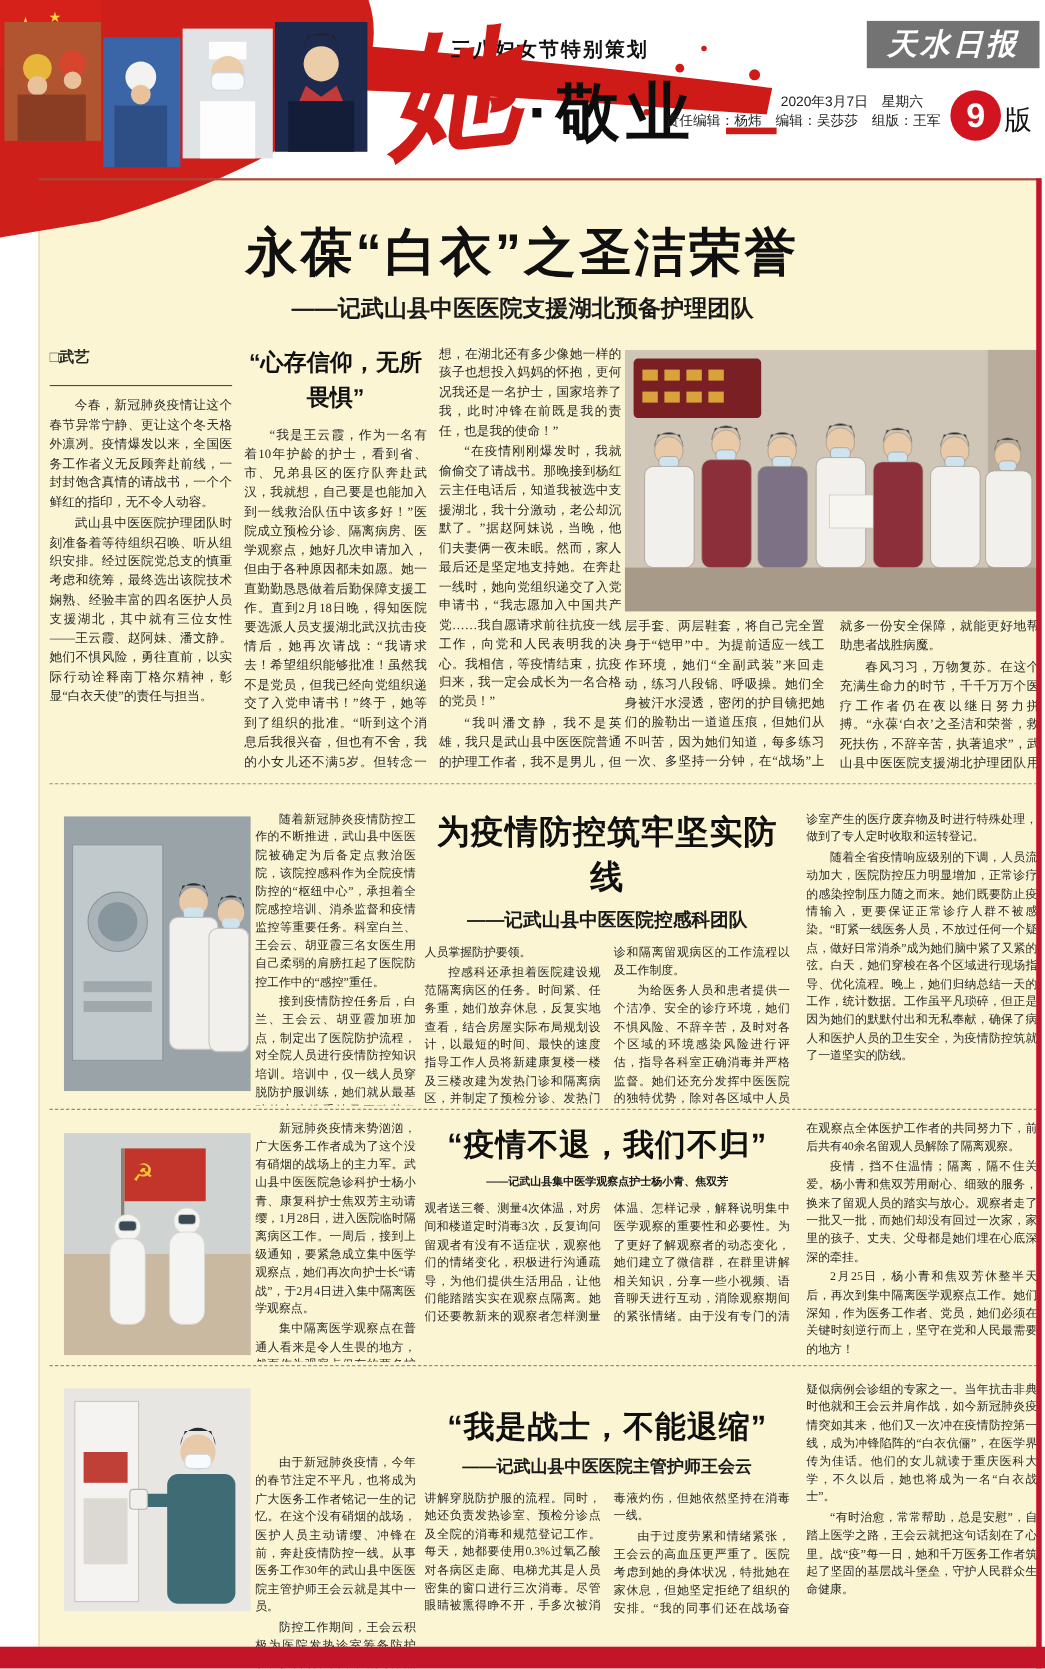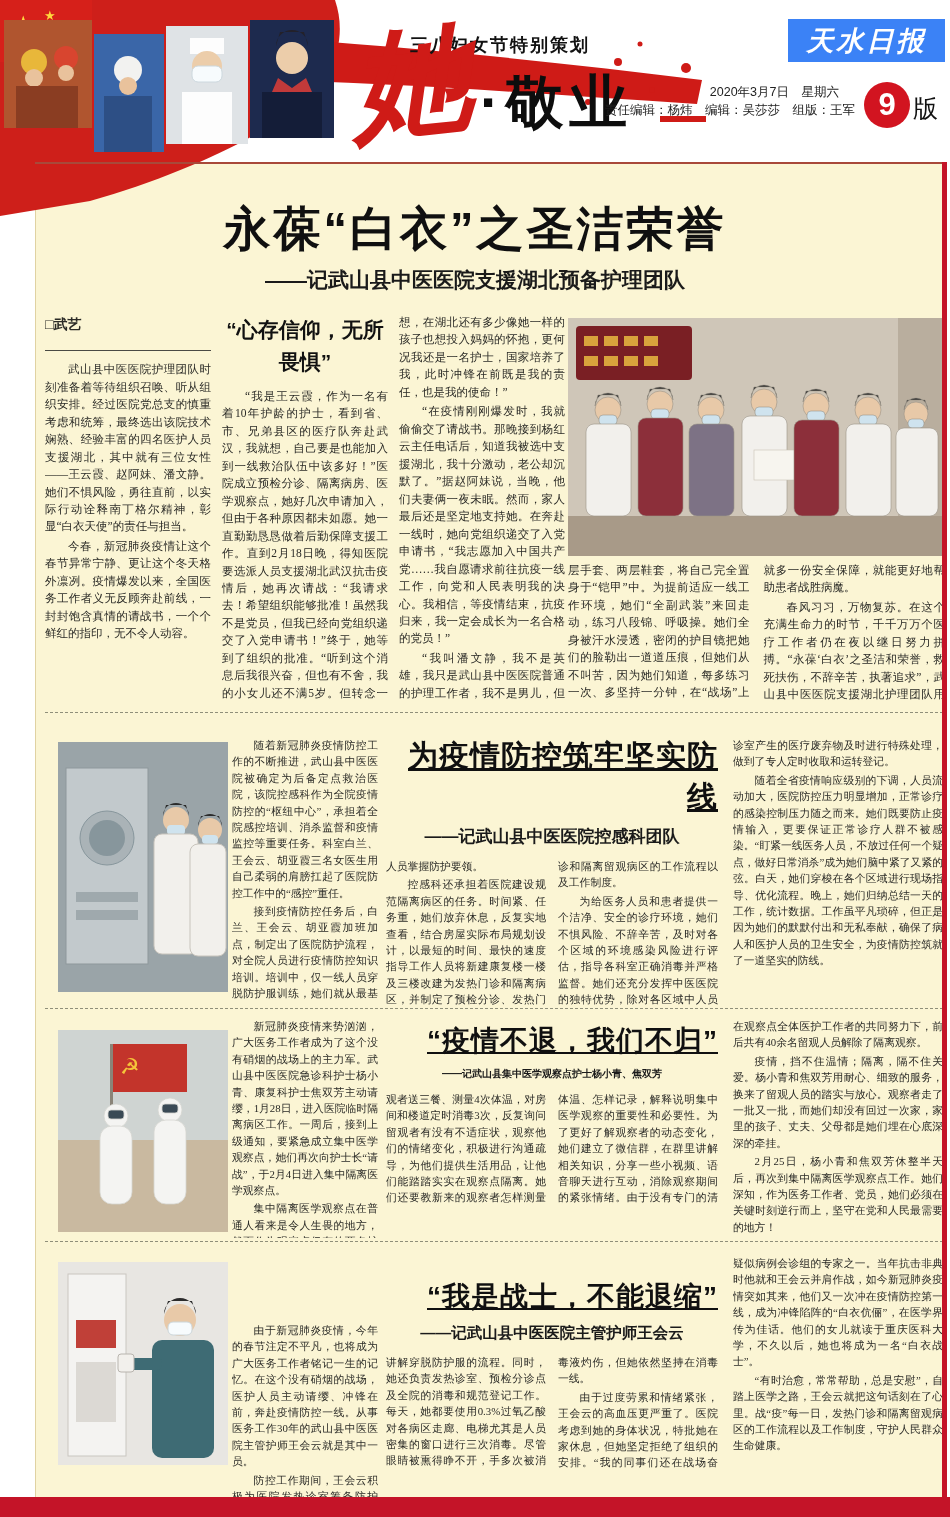--- a/index.html
+++ b/index.html
@@ -10,21 +10,21 @@
   
   .brush-svg{left:0;top:0;z-index:1;}
   .collage-svg{left:0;top:0;z-index:2;}
   .special-label{left:330px;top:33px;width:340px;text-align:center;font-family:"Liberation Sans",sans-serif;
         font-size:18px;font-weight:600;letter-spacing:2px;color:#111;z-index:3;}
   .title-script{left:352px;top:22px;font-size:118px;line-height:1;color:#cf1b17;font-weight:bold;
         font-style:italic;font-family:"DejaVu Serif",serif;transform:rotate(-6deg);z-index:3;}
   .title-rest{left:480px;top:64px;font-size:58px;font-weight:bold;letter-spacing:6px;color:#0d0d0d;
         font-family:"Liberation Sans",sans-serif;z-index:3;}
   .red-dash{left:660px;top:116px;width:46px;height:6px;background:#cf1b17;z-index:3;}
-  .masthead{left:788px;top:19px;width:157px;height:43px;background:#3b82f6;color:#fff;text-align:center;
+  .masthead{left:788px;top:19px;width:157px;height:43px;background:#737373;color:#fff;text-align:center;
         line-height:43px;font-size:27px;font-weight:bold;font-style:italic;letter-spacing:3px;
         font-family:"DejaVu Serif",serif;z-index:3;}
   .dateline{left:444px;top:84px;width:395px;text-align:right;font-size:12.5px;color:#222;
         font-family:"Liberation Sans",sans-serif;z-index:3;}
   .editorsline{left:420px;top:102px;width:435px;text-align:right;font-size:12.5px;color:#222;
         font-family:"Liberation Sans",sans-serif;z-index:3;}
   .page-circle{left:864px;top:82px;width:46px;height:46px;border-radius:50%;background:#d21420;color:#fff;
         text-align:center;line-height:46px;font-size:31px;font-weight:bold;
         font-family:"Liberation Sans",sans-serif;z-index:3;}
   .page-unit{left:913px;top:92px;font-size:25px;color:#111;font-family:"Liberation Sans",sans-serif;z-index:3;}
@@ -51,22 +51,22 @@
   .main-photo{left:568px;top:318px;z-index:2;}
   .underphoto{left:568px;top:562px;width:377px;height:145px;column-count:2;column-gap:14px;}
 
   .divider{left:45px;width:898px;border-top:1px dashed #8f8f7a;height:0;z-index:2;}
 
   
   .sec-photo{z-index:2;}
   .sec-col{width:146px;z-index:2;font-size:10.8px;font-family:Liberation Serif, serif;}
   .sec-right{width:210px;z-index:2;font-size:10.8px;}
   .sec-middle{width:332px;z-index:2;}
-  .sec-headline{text-align:right;font-weight:bold;color:#101010;font-family:"Liberation Sans",sans-serif;
-        letter-spacing:1px;text-decoration:underline;}
+  .sec-headline{text-align:center;font-weight:bold;color:#101010;font-family:"Liberation Sans",sans-serif;
+        letter-spacing:1px;}
   .sec-subhead{text-align:center;font-weight:bold;color:#1a1a1a;font-family:"Liberation Sans",sans-serif;
         margin-top:7px;}
   .sec-mtext{column-count:2;column-gap:12px;margin-top:10px;font-size:10.8px;}
 </style>
 </head>
 <body>
 
 <div class="page">
 
   <svg class="abs brush-svg" width="720" height="218" viewBox="0 0 720 218">
@@ -125,22 +125,22 @@
   <div class="abs content-bg"></div>
   <div class="abs frame-top"></div>
   <div class="abs right-border"></div>
   <div class="abs bottom-bar"></div>
 
   <div class="abs main-headline">永葆“白衣”之圣洁荣誉</div>
   <div class="abs main-subhead">——记武山县中医医院支援湖北预备护理团队</div>
 
   <div class="abs body-text main-flow">
     <div class="byline">□武艺</div>
+    <p>今春，新冠肺炎疫情让这个春节异常宁静、更让这个冬天格外凛冽。疫情爆发以来，全国医务工作者义无反顾奔赴前线，一封封饱含真情的请战书，一个个鲜红的指印，无不令人动容。</p>
     <p>武山县中医医院护理团队时刻准备着等待组织召唤、听从组织安排。经过医院党总支的慎重考虑和统筹，最终选出该院技术娴熟、经验丰富的四名医护人员支援湖北，其中就有三位女性——王云霞、赵阿妹、潘文静。她们不惧风险，勇往直前，以实际行动诠释南丁格尔精神，彰显“白衣天使”的责任与担当。</p>
-    <p>今春，新冠肺炎疫情让这个春节异常宁静、更让这个冬天格外凛冽。疫情爆发以来，全国医务工作者义无反顾奔赴前线，一封封饱含真情的请战书，一个个鲜红的指印，无不令人动容。</p>
     <p class="inner-sub">“心存信仰，无所畏惧”</p>
     <p>“我是王云霞，作为一名有着10年护龄的护士，看到省、市、兄弟县区的医疗队奔赴武汉，我就想，自己要是也能加入到一线救治队伍中该多好！”医院成立预检分诊、隔离病房、医学观察点，她好几次申请加入，但由于各种原因都未如愿。她一直勤勤恳恳做着后勤保障支援工作。直到2月18日晚，得知医院要选派人员支援湖北武汉抗击疫情后，她再次请战：“我请求去！希望组织能够批准！虽然我不是党员，但我已经向党组织递交了入党申请书！”终于，她等到了组织的批准。“听到这个消息后我很兴奋，但也有不舍，我的小女儿还不满5岁。但转念一想，在湖北还有多少像她一样的孩子也想投入妈妈的怀抱，更何况我还是一名护士，国家培养了我，此时冲锋在前既是我的责任，也是我的使命！”</p>
     <p>“在疫情刚刚爆发时，我就偷偷交了请战书。那晚接到杨红云主任电话后，知道我被选中支援湖北，我十分激动，老公却沉默了。”据赵阿妹说，当晚，他们夫妻俩一夜未眠。然而，家人最后还是坚定地支持她。在奔赴一线时，她向党组织递交了入党申请书，“我志愿加入中国共产党……我自愿请求前往抗疫一线工作，向党和人民表明我的决心。我相信，等疫情结束，抗疫归来，我一定会成长为一名合格的党员！”</p>
     <p>“我叫潘文静，我不是英雄，我只是武山县中医医院普通的护理工作者，我不是男儿，但披上白衣，我亦是战士。”潘文静说，当得知自己被批准支援湖北，她的内心无比激动，但同时，也有一丝担忧，不敢跟父母说。经过一天一夜的思量，潘文静终于决定跟父母坦白。得知女儿要去武汉，短暂的沉默后，父亲说：“我们是不舍得你，但一线那么多医务人员，哪个不是父母的孩子，哪个不是孩子的父母，没有大家，哪来小家，所以，即便不舍得，我们也支持你去。”听到这些，潘文静红了眼眶，父母的话更加坚定了她的意志，“愿将此身长报国”，她在心里默念。</p>
 
   </div>
 
   <svg class="abs main-photo" width="377" height="238" viewBox="0 0 377 238">
     <rect width="377" height="238" fill="#cfc6b8"></rect>
     <rect x="330" y="0" width="47" height="238" fill="#b9ae9e"></rect>
@@ -285,16 +285,16 @@
     <div class="sec-headline" style="font-size:28px;">“我是战士，不能退缩”</div>
     <div class="sec-subhead" style="font-size:15.5px;">——记武山县中医医院主管护师王会云</div>
     <div class="body-text sec-mtext" style="height:128px;">
       <p class="cont">讲解穿脱防护服的流程。同时，她还负责发热诊室、预检分诊点及全院的消毒和规范登记工作。每天，她都要使用0.3%过氧乙酸对各病区走廊、电梯尤其是人员密集的窗口进行三次消毒。尽管眼睛被熏得睁不开，手多次被消毒液灼伤，但她依然坚持在消毒一线。</p>
       <p>由于过度劳累和情绪紧张，王会云的高血压更严重了。医院考虑到她的身体状况，特批她在家休息，但她坚定拒绝了组织的安排。“我的同事们还在战场奋斗，我怎么能退缩！我是白衣天使，更是白衣战士！”</p>
 
     </div>
   </div>
   <div class="abs body-text sec-right" style="left:733px;top:1255px;height:237px;">
     <p class="cont">疑似病例会诊组的专家之一。当年抗击非典时他就和王会云并肩作战，如今新冠肺炎疫情突如其来，他们又一次冲在疫情防控第一线，成为冲锋陷阵的“白衣伉俪”，在医学界传为佳话。他们的女儿就读于重庆医科大学，不久以后，她也将成为一名“白衣战士”。</p>
-    <p>“有时治愈，常常帮助，总是安慰”，自踏上医学之路，王会云就把这句话刻在了心里。战“疫”每一日，发热门诊和隔离留观病区的工作流程以及工作制度，守护人民群众生命健康。</p>
+    <p>“有时治愈，常常帮助，总是安慰”，自踏上医学之路，王会云就把这句话刻在了心里。战“疫”每一日，她和千万医务工作者筑起了坚固的基层战斗堡垒，守护人民群众生命健康。</p>
   </div>
 
 </div>
 
 </body></html>

